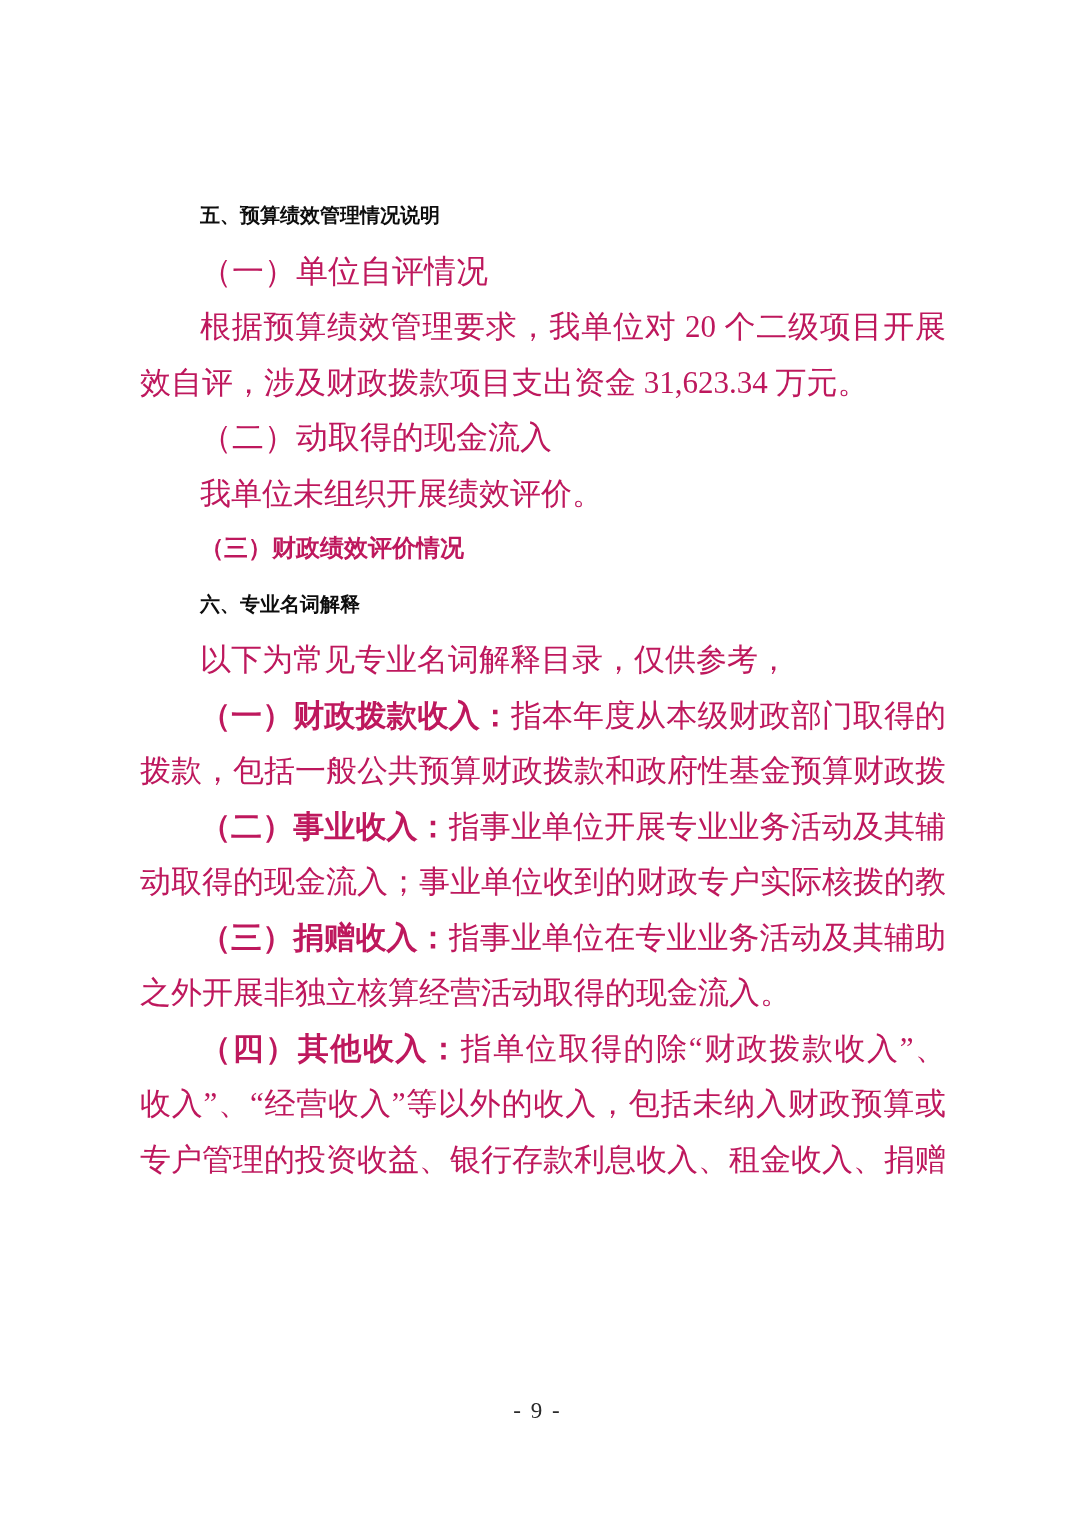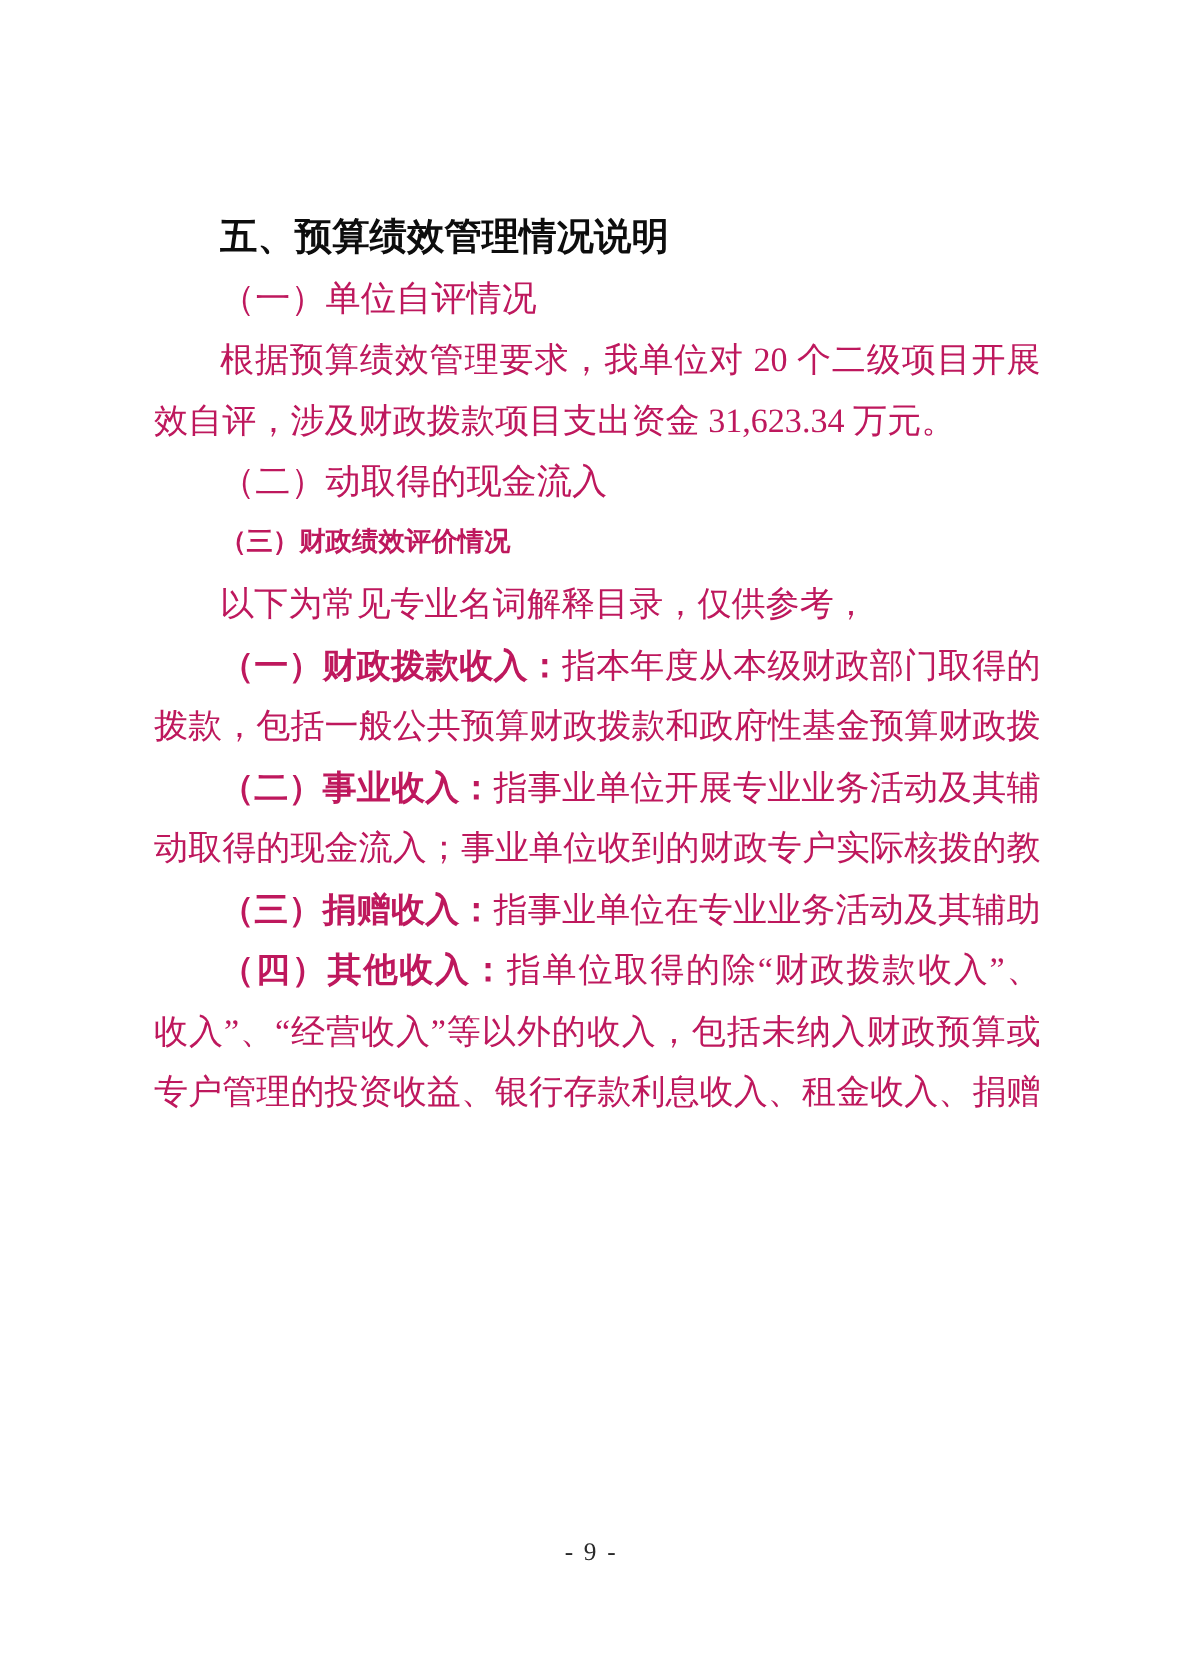--- a/index.html
+++ b/index.html
@@ -32,21 +32,21 @@
     text-indent: 60px;
   }
   .fill {
     text-align: justify;
     text-align-last: justify;
     text-justify: inter-character;
   }
   .h1 {
     font-family: "Liberation Sans", "DejaVu Sans", sans-serif;
     font-weight: 700;
-    font-size: 34px;
+    font-size: 20px;
     color: #0d0d0d;
   }
   .h2 {
     font-size: 32px;
   }
   .h2b {
     font-size: 24px;
     font-weight: 700;
   }
   .lead {
@@ -73,38 +73,41 @@
     <div class="line h1 indent"><span>五、预算绩效管理情况说明</span></div>
 
     <div class="line h2 indent"><span>（一）单位自评情况</span></div>
 
     <div class="line indent fill"><span>根据预算绩效管理要求，我单位对 20 个二级项目开展了绩</span></div>
 
     <div class="line"><span>效自评，涉及财政拨款项目支出资金 31,623.34 万元。</span></div>
 
     <div class="line h2 indent"><span>（二）动取得的现金流入</span></div>
 
+    <div class="line indent"><span>我单位未组织开展绩效评价。</span></div>
 
     <div class="line h2b indent"><span>（三）财政绩效评价情况</span></div>
 
 
+    <div class="line h1 indent"><span>六、专业名词解释</span></div>
 
     <div class="line indent"><span>以下为常见专业名词解释目录，仅供参考，</span></div>
 
     <div class="line indent fill"><span class="lead">（一）财政拨款收入：</span><span>指本年度从本级财政部门取得的财政</span></div>
 
     <div class="line fill"><span>拨款，包括一般公共预算财政拨款和政府性基金预算财政拨款。</span></div>
 
     <div class="line indent fill"><span class="lead">（二）事业收入：</span><span>指事业单位开展专业业务活动及其辅助活</span></div>
 
     <div class="line fill"><span>动取得的现金流入；事业单位收到的财政专户实际核拨的教育收</span></div>
 
 
     <div class="line indent fill"><span class="lead">（三）捐赠收入：</span><span>指事业单位在专业业务活动及其辅助活动</span></div>
 
+    <div class="line"><span>之外开展非独立核算经营活动取得的现金流入。</span></div>
 
     <div class="line indent fill"><span class="lead">（四）其他收入：</span><span>指单位取得的除“财政拨款收入”、“事业</span></div>
 
     <div class="line fill"><span>收入”、“经营收入”等以外的收入，包括未纳入财政预算或财政</span></div>
 
     <div class="line fill"><span>专户管理的投资收益、银行存款利息收入、租金收入、捐赠收入，</span></div>
 
   </div>
 
   <div class="page-number">- 9 -</div>

